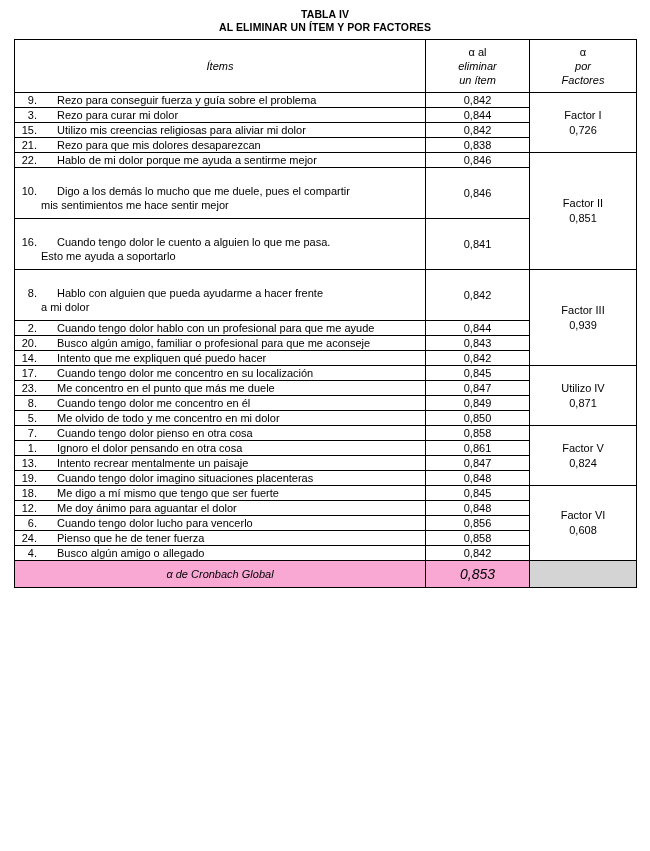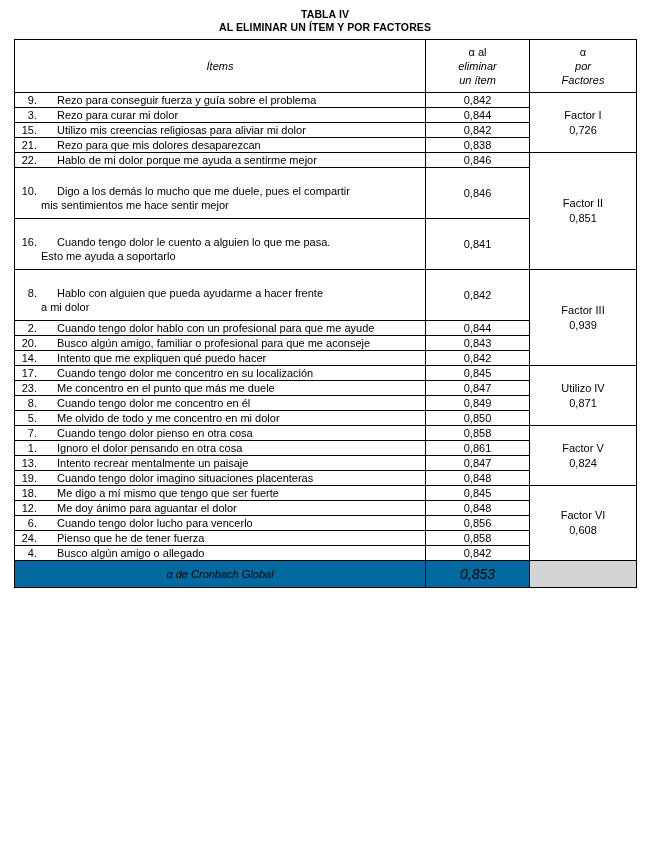--- a/index.html
+++ b/index.html
@@ -96,21 +96,21 @@
   
   tr.grp-start td {
     border-top: 1.5px solid #000;
   }
   tr.hdr td {
     border-bottom: 1.5px solid #000;
   }
 
   
   tr.total td {
-    background: #0369a1;
+    background: #f9a8d4;
     font-style: italic;
     text-align: center;
     height: 26px;
     border-top: 1.5px solid #000;
   }
   tr.total td.t-item { font-size: 11px; }
   tr.total td.t-alpha { font-size: 14px; }
   tr.total td.t-blank { background: #d4d4d4; }
 </style>
 </head>

